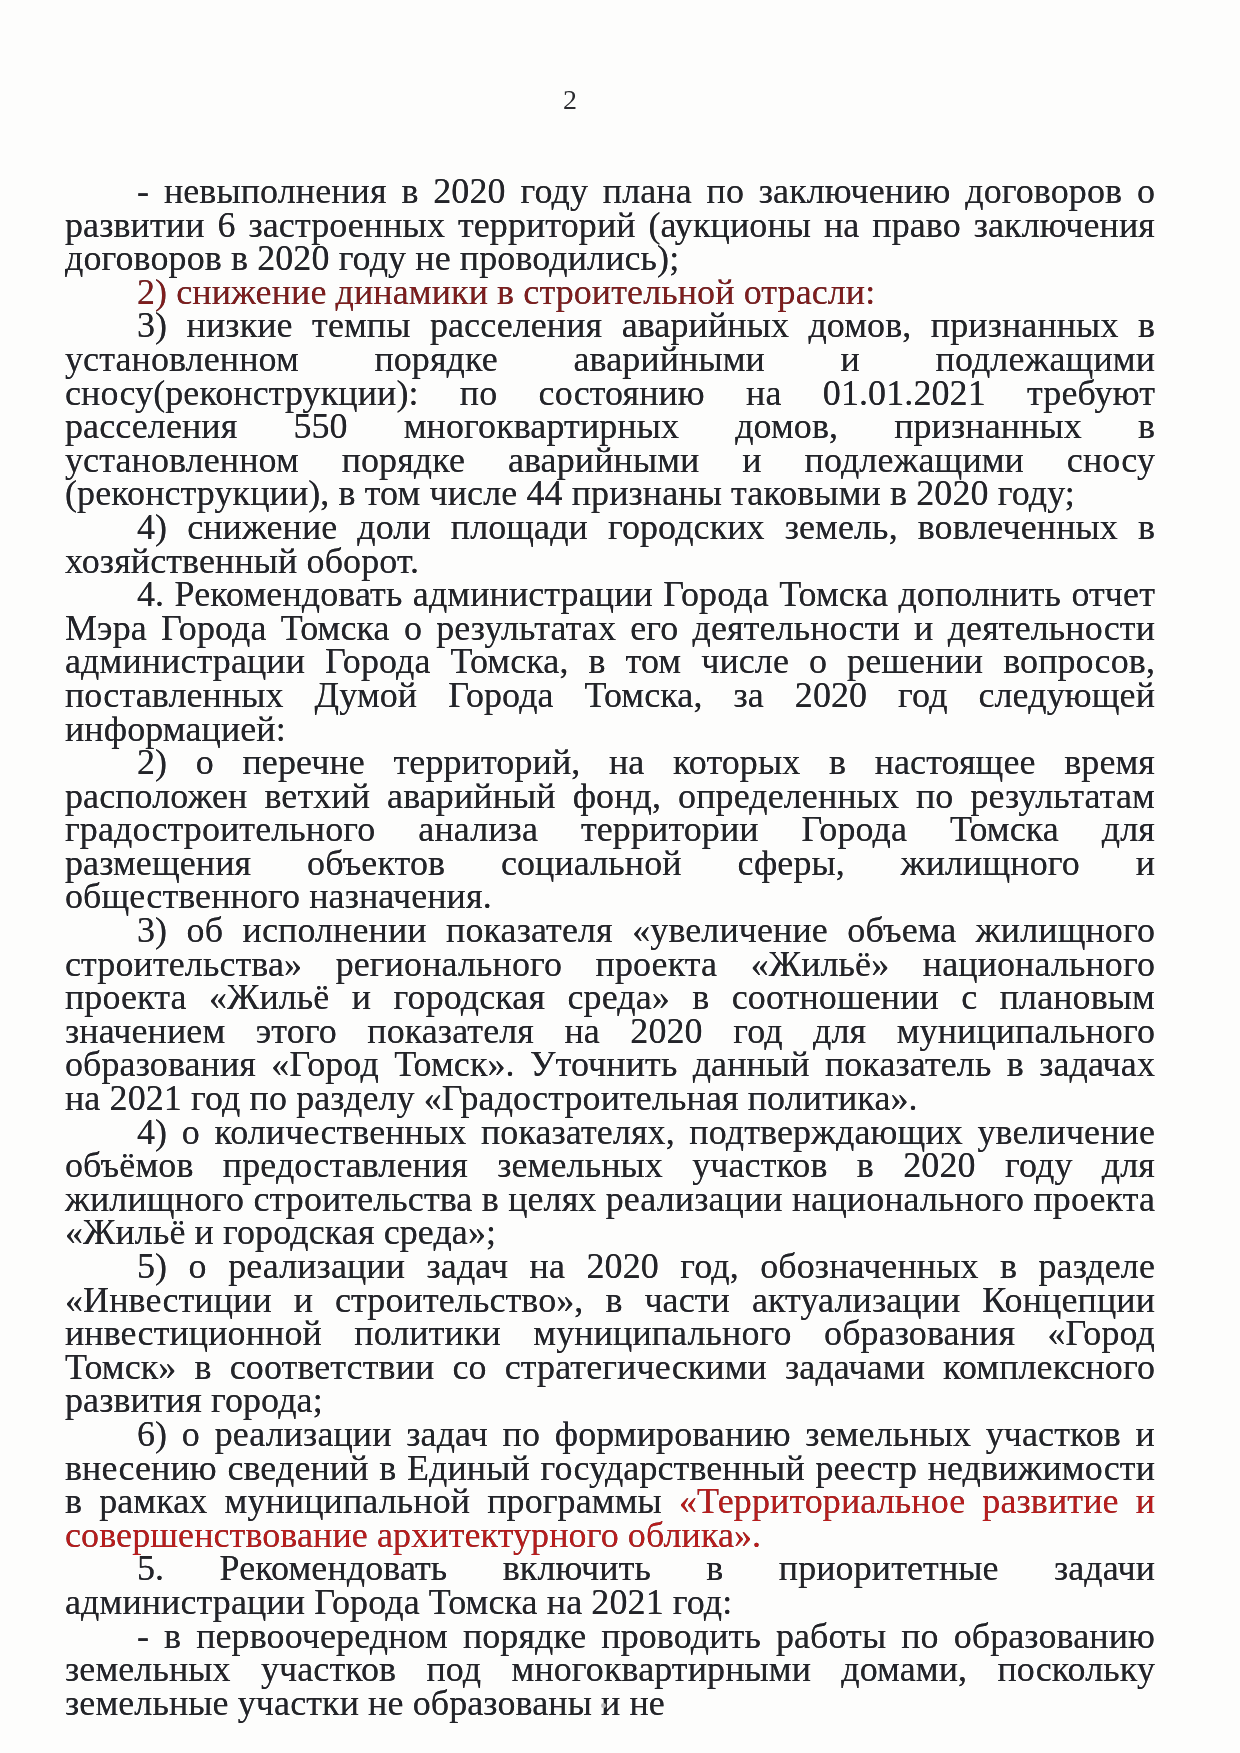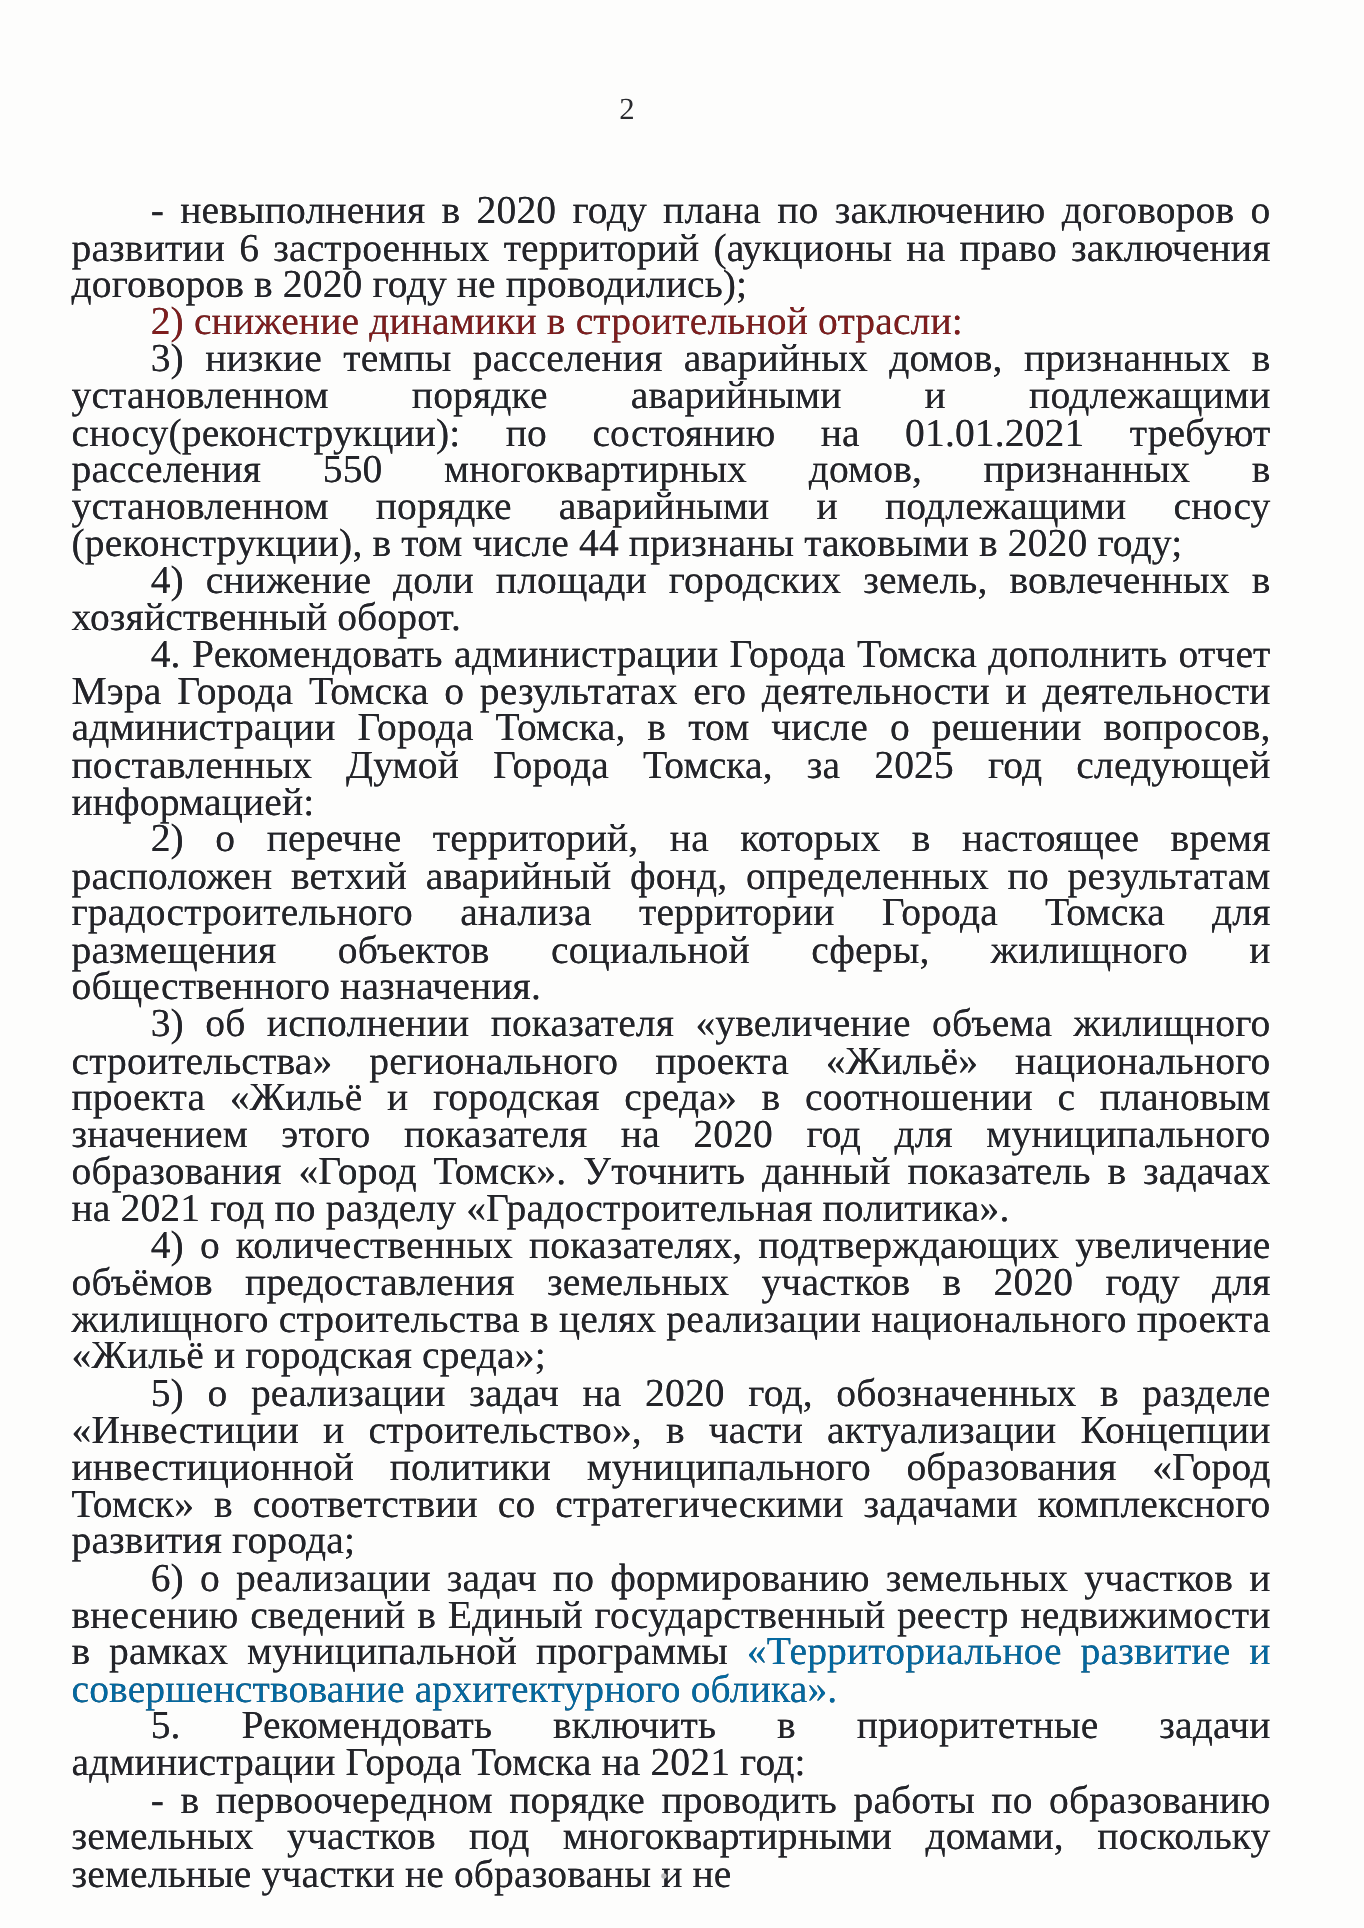--- a/index.html
+++ b/index.html
@@ -38,21 +38,21 @@
     text-shadow: 0 0 0.5px rgba(35, 36, 41, 0.85);
     margin-top: 38px;
   }
   .para {
     margin: 0;
     padding: 0;
     text-indent: 72px;
   }
   
   .tint-teal  { color: #7f1d1d; }
-  .tint-olive { color: #0369a1; }
+  .tint-olive { color: #b91c1c; }
   .speck {
     position: absolute;
     left: 601px;
     top: 1703px;
     width: 5px;
     height: 5px;
     border-radius: 50%;
     background: #bdbdbd;
   }
 </style>
@@ -61,21 +61,21 @@
 
 <div class="page">
 
   <div class="page-number">2</div>
 
   <div class="body-text">
     <p class="para">- невыполнения в 2020 году плана по заключению договоров о развитии 6 застроенных территорий (аукционы на право заключения договоров в 2020 году не проводились);</p>
     <p class="para tint-teal">2) снижение динамики в строительной отрасли:</p>
     <p class="para">3) низкие темпы расселения аварийных домов, признанных в установленном порядке аварийными и подлежащими сносу(реконструкции): по состоянию на 01.01.2021 требуют расселения 550 многоквартирных домов, признанных в установленном порядке аварийными и подлежащими сносу (реконструкции), в том числе 44 признаны таковыми в 2020 году;</p>
     <p class="para">4) снижение доли площади городских земель, вовлеченных в хозяйственный оборот.</p>
-    <p class="para">4. Рекомендовать администрации Города Томска дополнить отчет Мэра Города Томска о результатах его деятельности и деятельности администрации Города Томска, в том числе о решении вопросов, поставленных Думой Города Томска, за 2025 год следующей информацией:</p>
+    <p class="para">4. Рекомендовать администрации Города Томска дополнить отчет Мэра Города Томска о результатах его деятельности и деятельности администрации Города Томска, в том числе о решении вопросов, поставленных Думой Города Томска, за 2020 год следующей информацией:</p>
     <p class="para">2) о перечне территорий, на которых в настоящее время расположен ветхий аварийный фонд, определенных по результатам градостроительного анализа территории Города Томска для размещения объектов социальной сферы, жилищного и общественного назначения.</p>
     <p class="para">3) об исполнении показателя «увеличение объема жилищного строительства» регионального проекта «Жильё» национального проекта «Жильё и городская среда» в соотношении с плановым значением этого показателя на 2020 год для муниципального образования «Город Томск». Уточнить данный показатель в задачах на 2021 год по разделу «Градостроительная политика».</p>
     <p class="para">4) о количественных показателях, подтверждающих увеличение объёмов предоставления земельных участков в 2020 году для жилищного строительства в целях реализации национального проекта «Жильё и городская среда»;</p>
     <p class="para">5) о реализации задач на 2020 год, обозначенных в разделе «Инвестиции и строительство», в части актуализации Концепции инвестиционной политики муниципального образования «Город Томск» в соответствии со стратегическими задачами комплексного развития города;</p>
     <p class="para"><span>6) о реализации задач по формированию земельных участков и внесению сведений в Единый государственный реестр недвижимости в рамках муниципальной программы </span><span class="tint-olive">«Территориальное развитие и совершенствование архитектурного облика».</span></p>
     <p class="para">5. Рекомендовать включить в приоритетные задачи администрации Города Томска на 2021 год:</p>
     <p class="para">- в первоочередном порядке проводить работы по образованию земельных участков под многоквартирными домами, поскольку земельные участки не образованы и не</p>
   </div>
 
   <div class="speck"></div>

